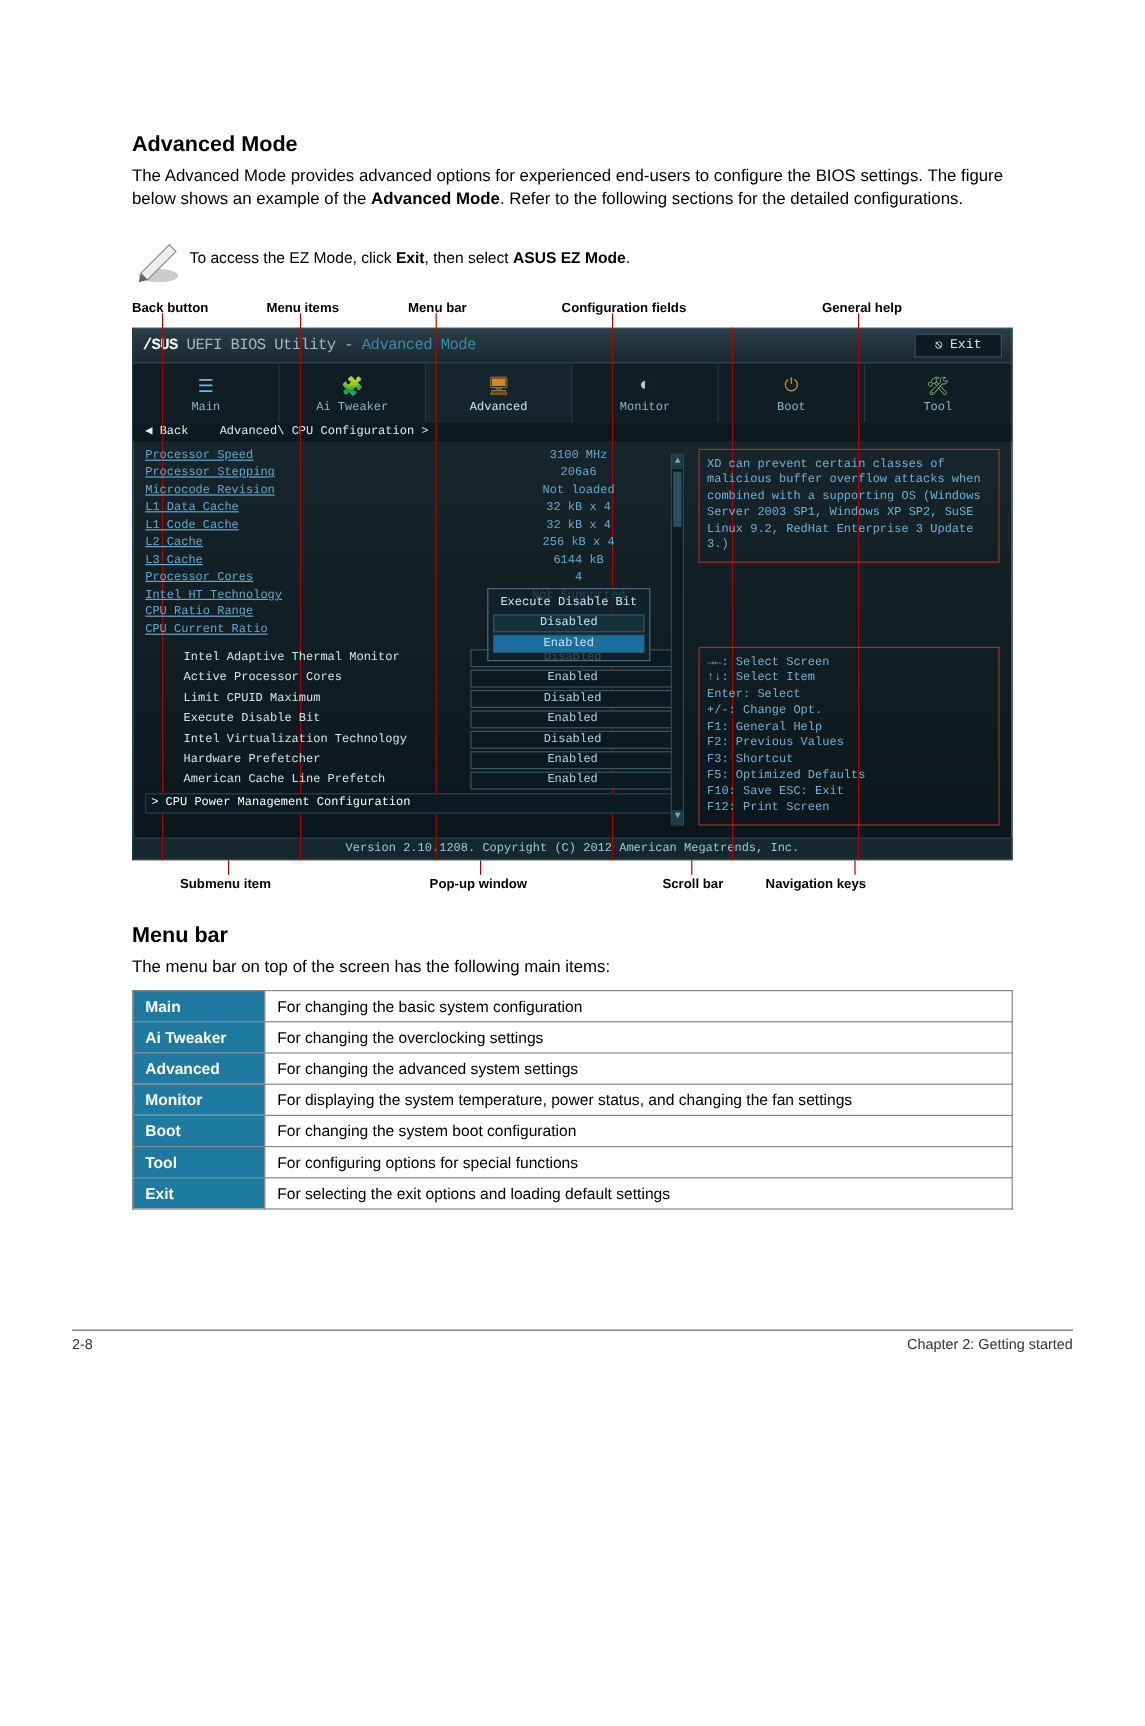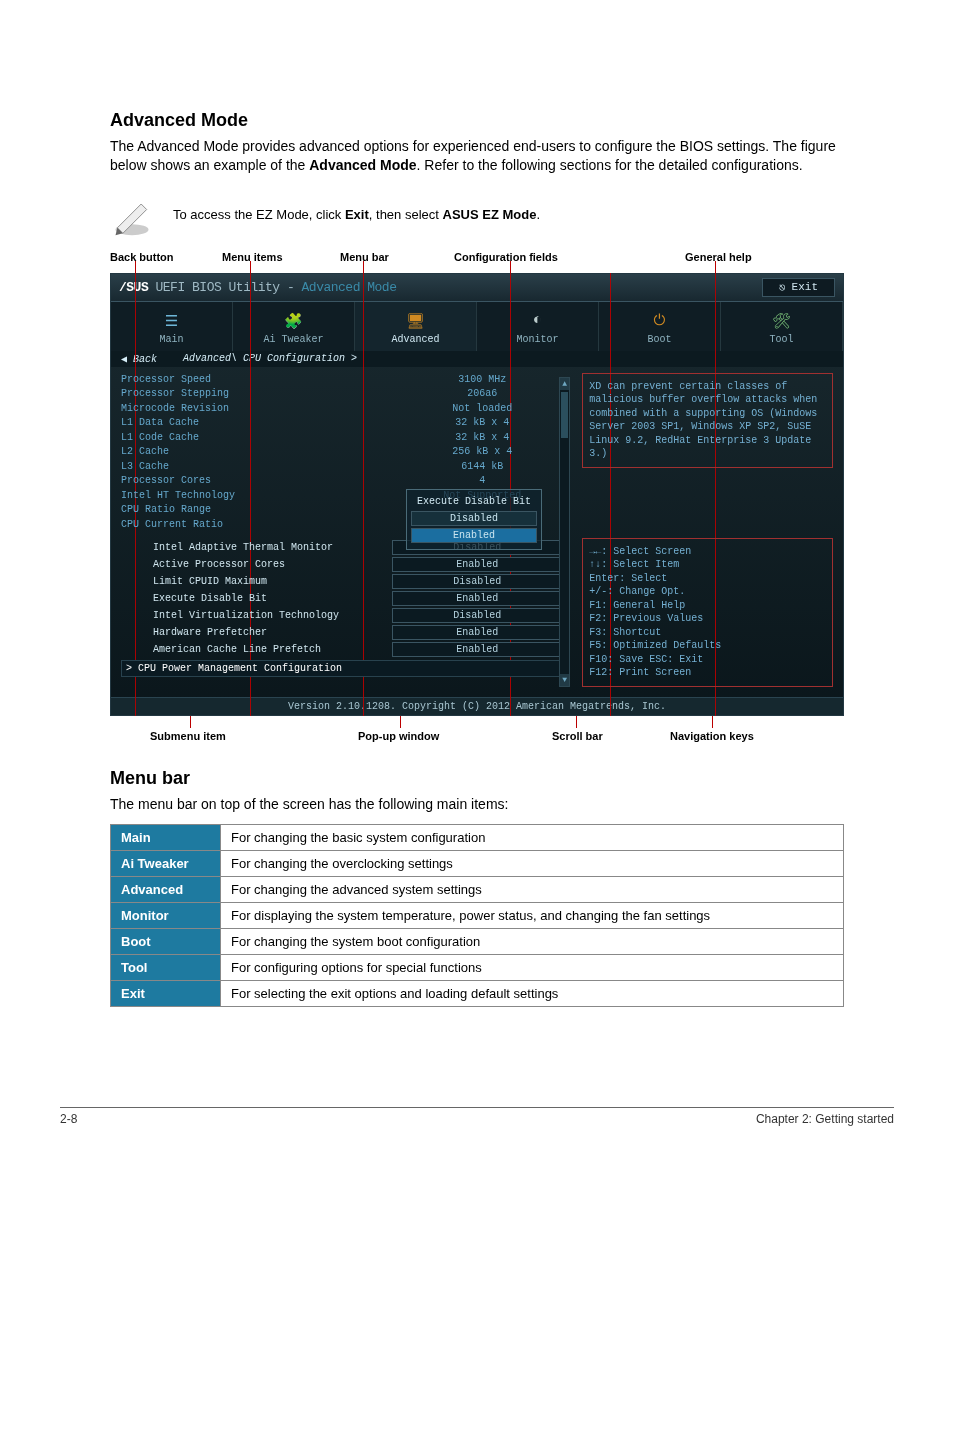--- a/index.html
+++ b/index.html
@@ -1,44 +1,44 @@
 <!DOCTYPE html>
 <html><head>
 <meta charset="utf-8">
 <style>
   * { box-sizing: border-box; margin: 0; padding: 0; }
   body { font-family: Arial, Helvetica, sans-serif; background: #fff; width: 954px; margin: 0 auto; padding: 0; color: #000; }
   .page { padding: 110px 110px 40px 110px; }
   h2.section-title { font-size: 18px; font-weight: bold; margin-bottom: 6px; }
   p.body-text { font-size: 14px; line-height: 1.35; margin-bottom: 10px; }
-  .note-row { display: flex; align-items: center; gap: 19px; margin: 18px 0 14px 0; }
+  .note-row { display: flex; align-items: center; gap: 4px; margin: 18px 0 14px 0; }
   .note-icon { width: 44px; height: 44px; }
   .note-icon svg { width: 44px; height: 44px; }
   .note-text { font-size: 13px; }
   .bios-wrap { position: relative; }
   .bios { width: 100%; background: linear-gradient(#1a2a30,#0a161b); border: 1px solid #233842; font-family: 'Courier New', monospace; font-size: 10px; color: #cfe5ee; }
   .bios-header { display: flex; align-items: center; padding: 4px 8px; background: linear-gradient(#2a3f49,#182830); border-bottom: 1px solid #3a5562; }
   .bios-logo { font-size: 13px; font-weight: bold; letter-spacing: -0.5px; }
   .bios-logo .asus { color: #fff; }
   .bios-logo .uefi { color: #9fb9c4; font-weight: normal; }
   .bios-logo .adv { color: #3a8aa8; font-weight: normal; }
   .bios-exit { margin-left: auto; background: #0e1b22; border: 1px solid #3a5562; padding: 2px 16px; font-size: 11px; color: #cfe5ee; display: flex; align-items: center; gap: 6px; }
   .bios-tabs { display: flex; background: #0f1d24; }
   .bios-tab { flex: 1; text-align: center; padding: 10px 4px 6px 4px; border-right: 1px solid #25383f; color: #8fb3c0; }
   .bios-tab.selected { background: #14252d; color: #d0e8f2; }
   .bios-tab .tab-icon { display: block; height: 18px; margin-bottom: 4px; font-size: 15px; color: #d08a22; }
   .bios-tab.blue .tab-icon { color: #6eb7d8; }
   .bios-tab.green .tab-icon { color: #7ac17a; }
   .bios-tab.grey .tab-icon { color: #bcc; }
-  .bios-back-row { background: #0c1a20; padding: 2px 10px; color: #d6eef8; display: flex; align-items: flex-start; gap: 6px; font-style: italic; }
+  .bios-back-row { background: #0c1a20; padding: 2px 10px; color: #d6eef8; display: flex; align-items: flex-end; gap: 6px; }
   .bios-body { display: flex; min-height: 320px; }
   .bios-left { flex: 1.15; padding: 6px 10px 10px 10px; position: relative; }
   .bios-right { width: 37%; padding: 6px 10px 10px 10px; color: #74b0d2; font-size: 10px; line-height: 1.35; position: relative; }
   .cfg-line { display: flex; color: #65a8cc; padding: 1px 0; white-space: nowrap; }
-  .cfg-line .label { flex: 1; }
+  .cfg-line .label { flex: 1; text-decoration: underline; }
   .cfg-line .value { width: 160px; text-align: center; color: #65a8cc; }
   .info-static { color: #65a8cc; line-height: 1.25; }
   .cfg-row { display: flex; align-items: center; color: #cfe5ee; margin: 2px 0; }
   .cfg-row .label { flex: 1; margin-left: 32px; }
   .cfg-row .field { width: 170px; background: #0b1a21; border: 1px solid #3a5562; padding: 1px 8px; color: #b5d3df; text-align: center; font-size: 10px; }
   .submenu-row { background: #0a1a22; color: #fff; padding: 2px 4px; margin-top: 3px; border: 1px solid #28424e; }
   .popup { position: absolute; left: 295px; top: 122px; background: rgba(15,35,45,0.75); border: 1px solid #4a6b78; padding: 4px; }
   .popup-item { background: #16303b; border: 1px solid #3a5562; padding: 1px 30px; margin: 2px 0; text-align: center; color: #c9e4ef; font-size: 10px; }
   .popup-item.selected { background: #1b6ea0; }
   .scroll-track { position: absolute; right: 2px; top: 10px; bottom: 10px; width: 11px; background: #0b1a21; border: 1px solid #2d4752; }
@@ -87,21 +87,21 @@
     </div>
   </div>
 
   <div class="top-annot">
     <span class="lbl" style="left:0">Back button</span>
     <span class="tick" style="left:25px"></span>
     <span class="lbl" style="left:112px">Menu items</span>
     <span class="tick" style="left:140px"></span>
     <span class="lbl" style="left:230px">Menu bar</span>
     <span class="tick" style="left:253px"></span>
-    <span class="lbl" style="left:344px">Configuration fields</span>
+    <span class="lbl" style="left:358px">Configuration fields</span>
     <span class="tick" style="left:400px"></span>
     <span class="lbl" style="left:575px">General help</span>
     <span class="tick" style="left:605px"></span>
   </div>
 
   <div class="bios-wrap">
 
     <div class="vguide" style="left:25px; top:0; height:100%"></div>
     <div class="vguide" style="left:140px; top:0; height:100%"></div>
     <div class="vguide" style="left:253px; top:0; height:100%"></div>
@@ -252,21 +252,21 @@
   </div>
 
   <div class="bot-annot">
     <span class="tick" style="left:80px"></span>
     <span class="lbl" style="left:40px">Submenu item</span>
     <span class="tick" style="left:290px"></span>
     <span class="lbl" style="left:248px">Pop-up window</span>
     <span class="tick" style="left:466px"></span>
     <span class="lbl" style="left:442px">Scroll bar</span>
     <span class="tick" style="left:602px"></span>
-    <span class="lbl" style="left:560px">Navigation keys</span>
+    <span class="lbl" style="left:528px">Navigation keys</span>
   </div>
 
   <h2 class="menu-bar-title">Menu bar</h2>
   <p class="body-text">The menu bar on top of the screen has the following main items:</p>
 
   <table class="menubar-table">
     <tbody id="menubar-body">
         <tr>
           <td class="head">Main</td>
           <td>For changing the basic system configuration</td>

